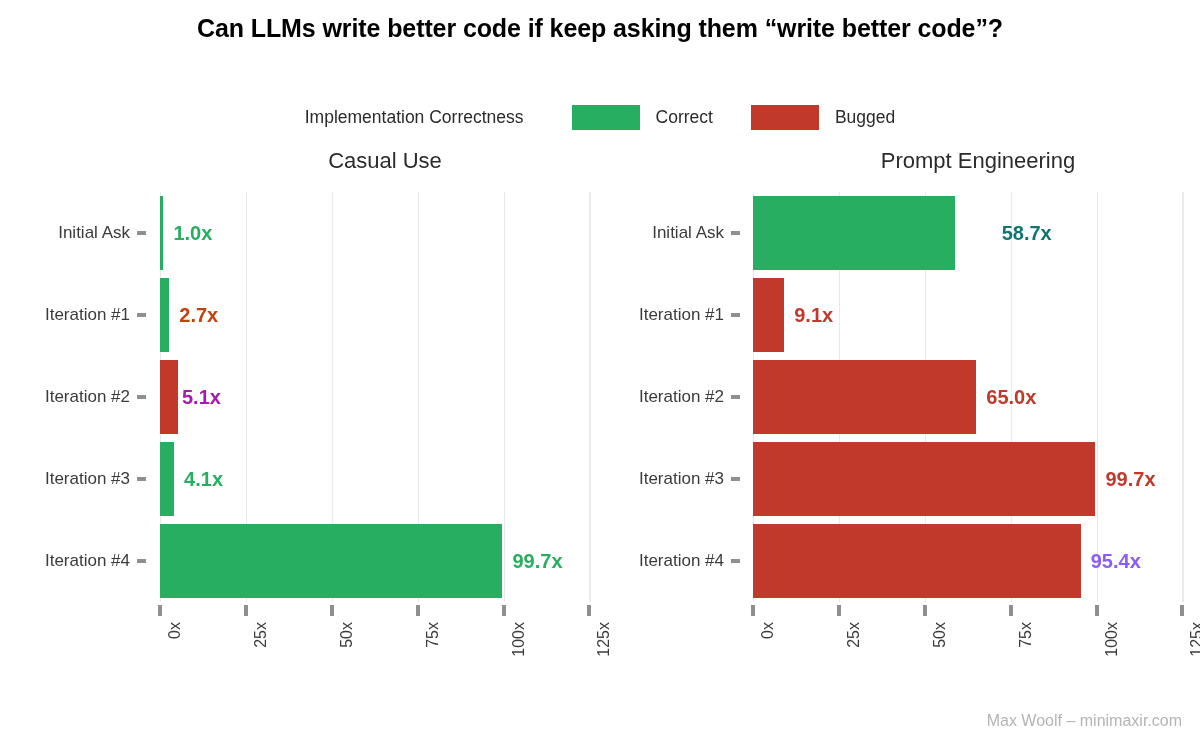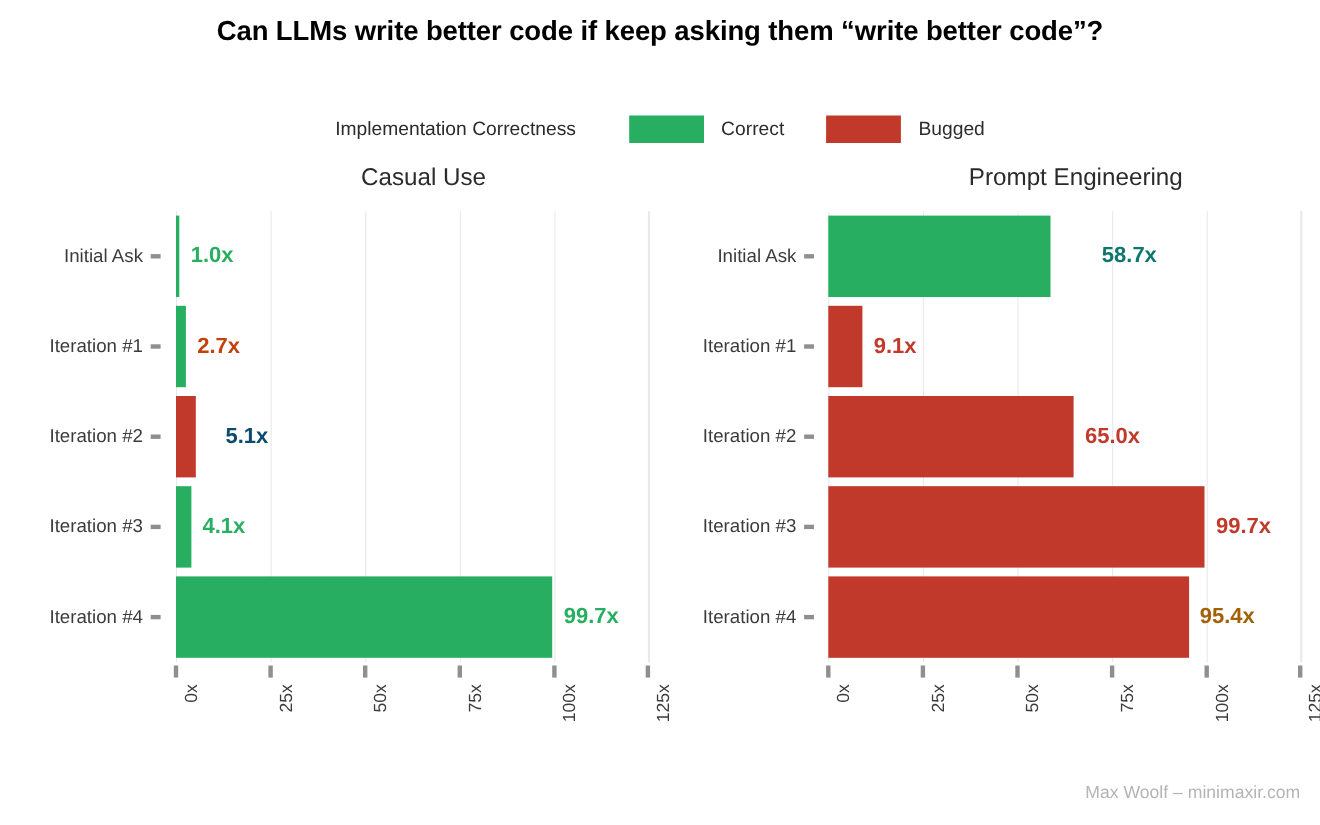--- a/index.html
+++ b/index.html
@@ -188,21 +188,21 @@
       <div class="bar-band" style="top: 0px;">
         <div class="bar" title="Initial Ask: 1.0x" style="width: 3.43511px; background: rgb(39, 174, 96);"></div>
         <div class="bar-value" style="left: 13.4351px; color: rgb(39, 174, 96);">1.0x</div>
       </div>
       <div class="bar-band" style="top: 82px;">
         <div class="bar" title="Iteration #1: 2.7x" style="width: 9.27481px; background: rgb(39, 174, 96);"></div>
         <div class="bar-value" style="left: 19.2748px; color: #c2410c;">2.7x</div>
       </div>
       <div class="bar-band" style="top: 164px;">
         <div class="bar" title="Iteration #2: 5.1x" style="width: 17.5191px; background: rgb(192, 57, 43);"></div>
-        <div class="bar-value" style="left: 45px; color: #0c4a6e;">5.1x</div>
+        <div class="bar-value" style="left: 22px; color: #a21caf;">5.1x</div>
       </div>
       <div class="bar-band" style="top: 246px;">
         <div class="bar" title="Iteration #3: 4.1x" style="width: 14.084px; background: rgb(39, 174, 96);"></div>
         <div class="bar-value" style="left: 24.084px; color: rgb(39, 174, 96);">4.1x</div>
       </div>
       <div class="bar-band" style="top: 328px;">
         <div class="bar" title="Iteration #4: 99.7x" style="width: 342.481px; background: rgb(39, 174, 96);"></div>
         <div class="bar-value" style="left: 352.481px; color: rgb(39, 174, 96);">99.7x</div>
       </div>
     </div>
@@ -224,21 +224,21 @@
       <div class="bar-band" style="top: 164px;">
         <div class="bar" title="Iteration #2: 65.0x" style="width: 223.282px; background: rgb(192, 57, 43);"></div>
         <div class="bar-value" style="left: 233.282px; color: rgb(192, 57, 43);">65.0x</div>
       </div>
       <div class="bar-band" style="top: 246px;">
         <div class="bar" title="Iteration #3: 99.7x" style="width: 342.481px; background: rgb(192, 57, 43);"></div>
         <div class="bar-value" style="left: 352.481px; color: rgb(192, 57, 43);">99.7x</div>
       </div>
       <div class="bar-band" style="top: 328px;">
         <div class="bar" title="Iteration #4: 95.4x" style="width: 327.71px; background: rgb(192, 57, 43);"></div>
-        <div class="bar-value" style="left: 337.71px; color: #a16207;">95.4x</div>
+        <div class="bar-value" style="left: 337.71px; color: #8b5cf6;">95.4x</div>
       </div>
     </div>
 
   <div class="xaxis" id="xaxis-left">
       <div class="xtick-mark" style="left: -2px;"></div>
       <div class="xtick-label" style="left: 6px;">0x</div>
       <div class="xtick-mark" style="left: 83.8779px;"></div>
       <div class="xtick-label" style="left: 91.8779px;">25x</div>
       <div class="xtick-mark" style="left: 169.756px;"></div>
       <div class="xtick-label" style="left: 177.756px;">50x</div>

